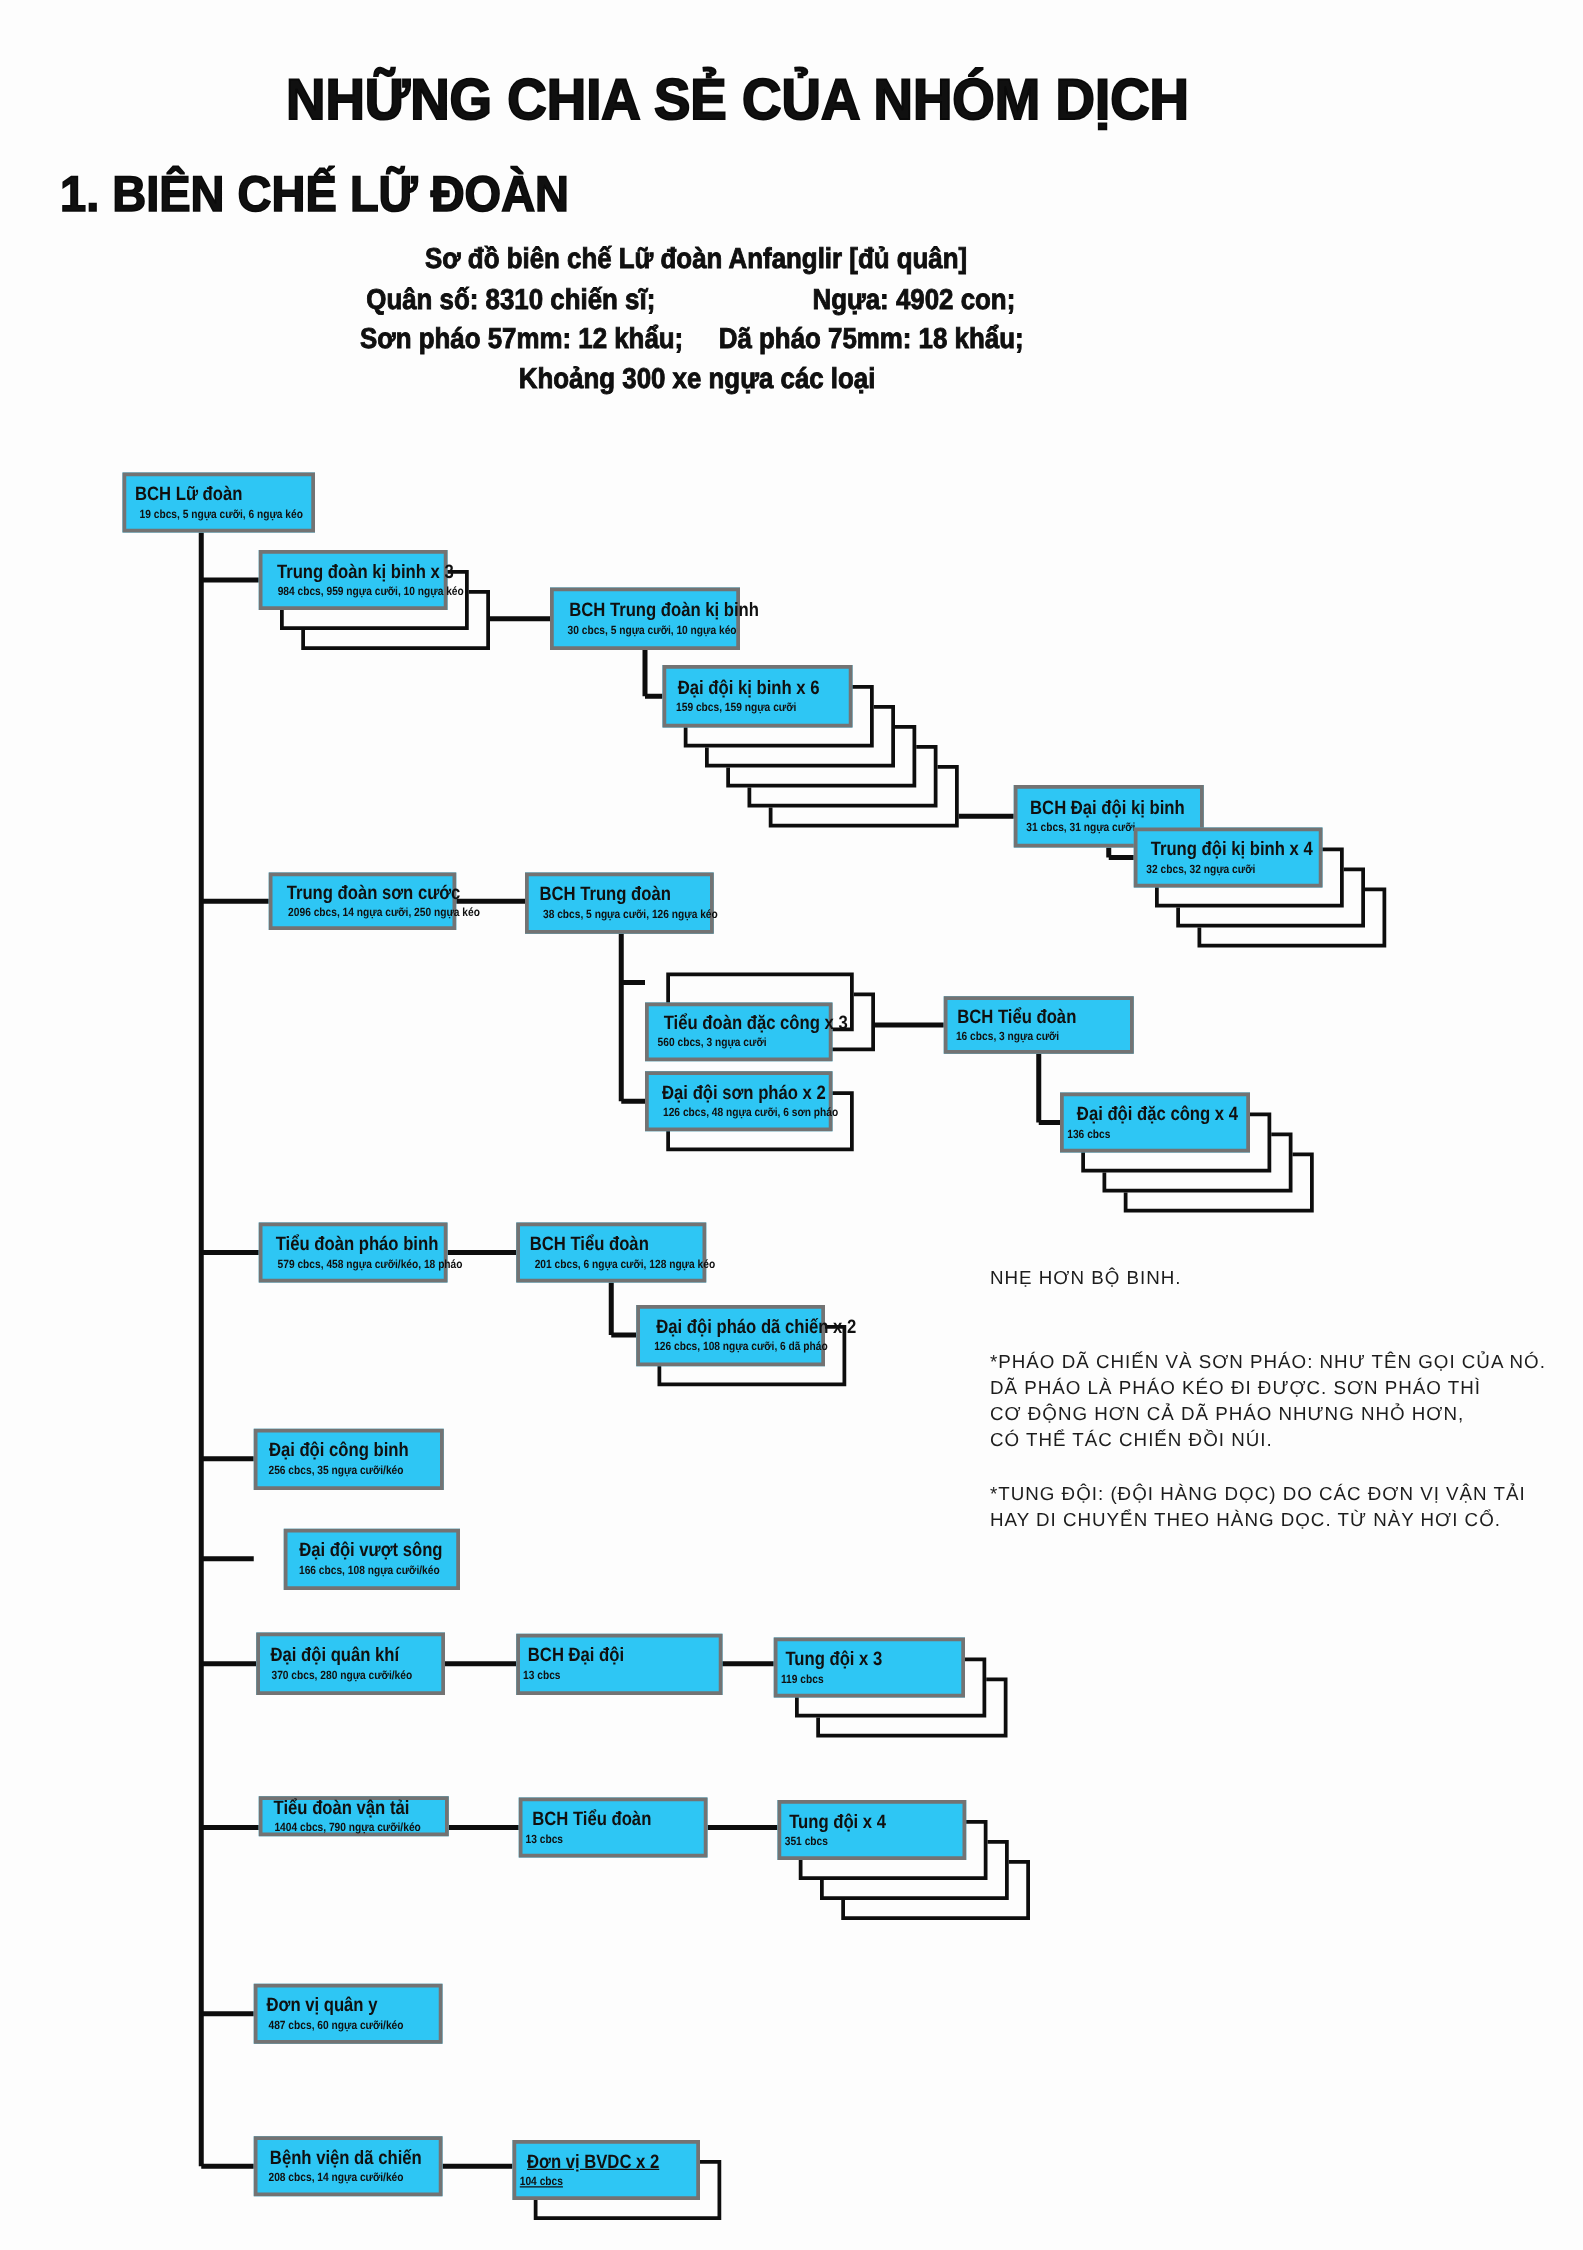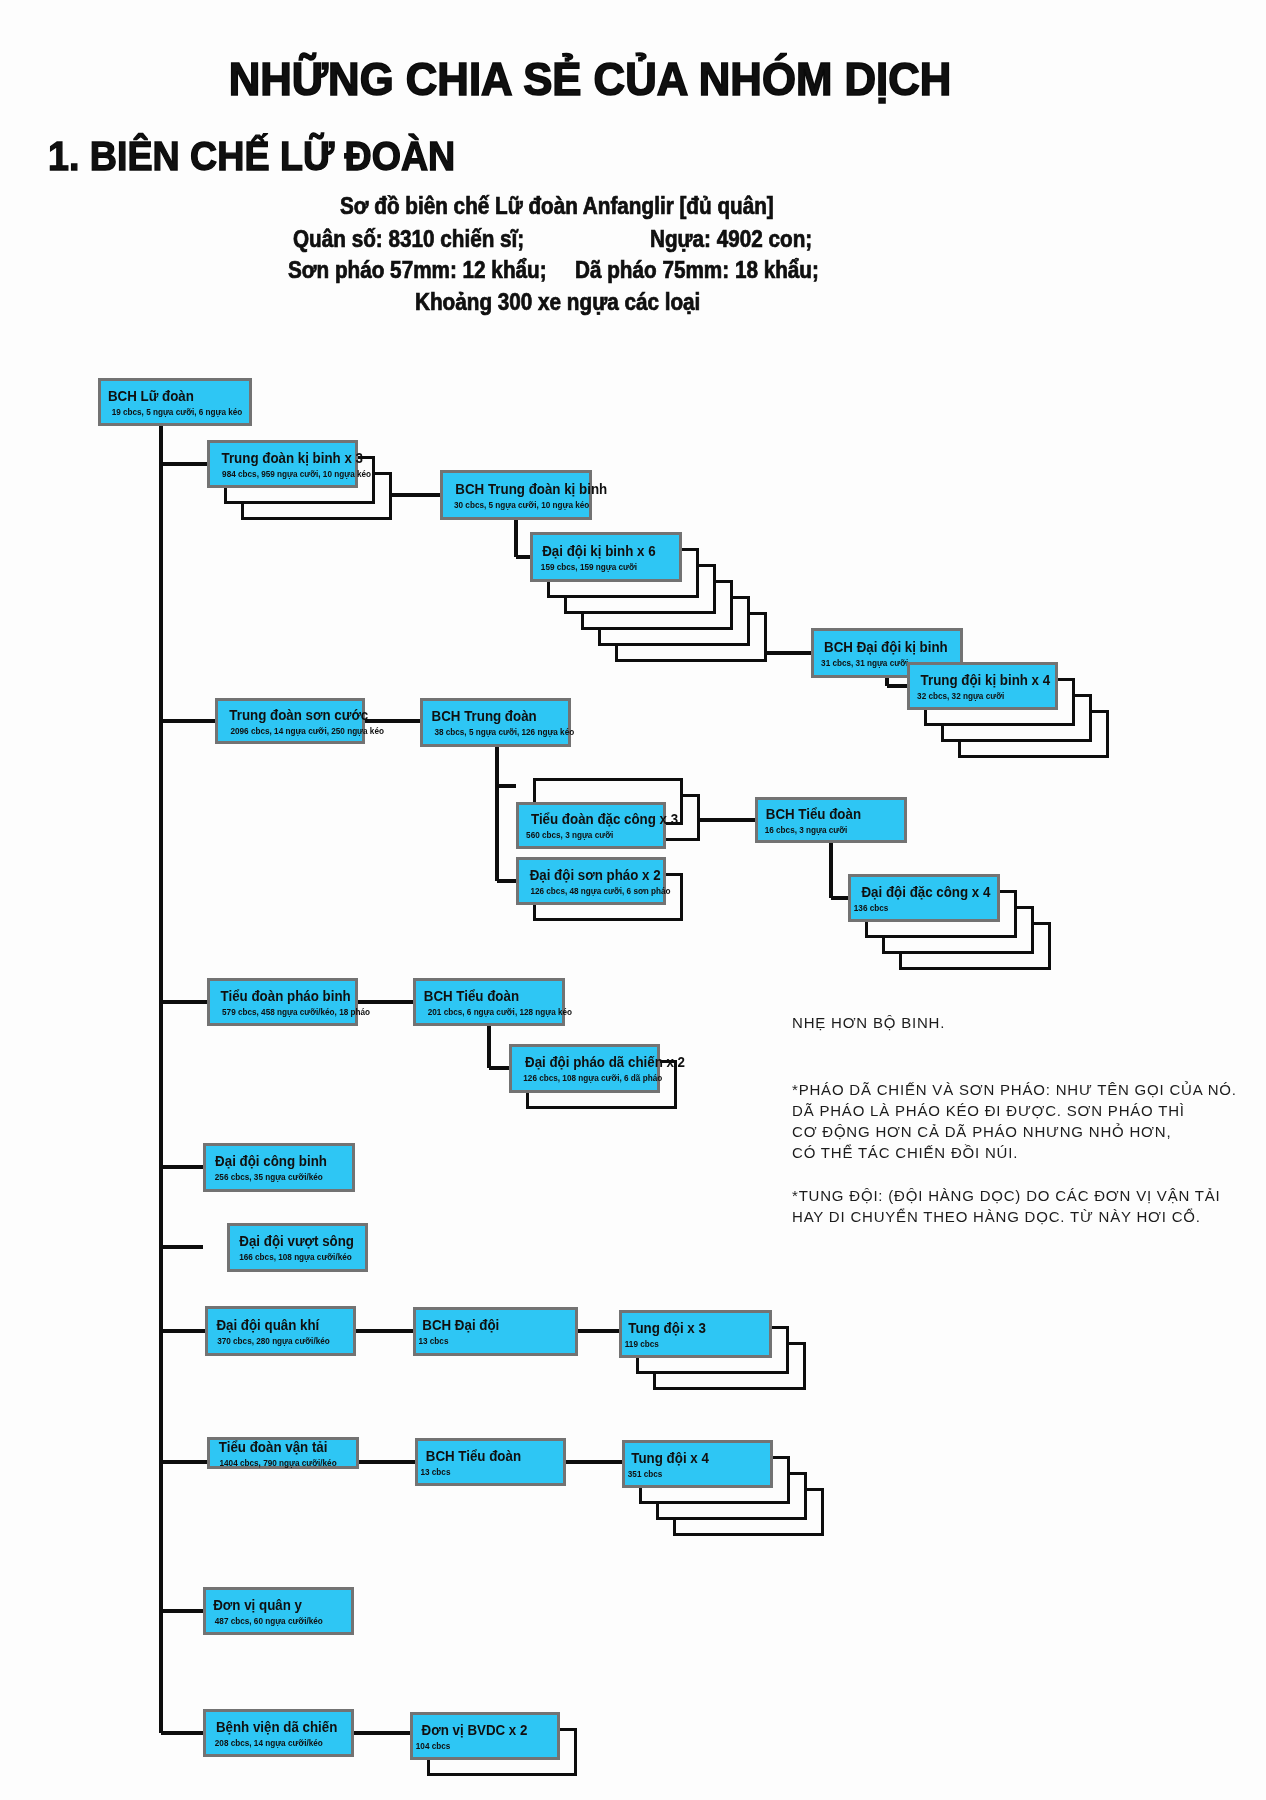--- a/index.html
+++ b/index.html
@@ -211,21 +211,21 @@
     </div>
     <div class="org-node" style="left: 203px; top: 1587px; width: 151px; height: 48px; background: rgb(46, 198, 244);">
       <span class="node-title">Đơn vị quân y</span>
       <span class="node-sub">487 cbcs, 60 ngựa cưỡi/kéo</span>
     </div>
     <div class="org-node" style="left: 203px; top: 1709px; width: 151px; height: 48px; background: rgb(46, 198, 244);">
       <span class="node-title">Bệnh viện dã chiến</span>
       <span class="node-sub">208 cbcs, 14 ngựa cưỡi/kéo</span>
     </div>
     <div class="stack-shadow" style="left: 427px; top: 1728px; width: 150px; height: 48px;"></div>
-    <div class="org-node" style="left: 410px; top: 1712px; width: 150px; height: 48px; background: rgb(46, 198, 244);">
+    <div class="org-node" style="left: 410px; top: 1712px; width: 150px; height: 48px; background: rgb(46, 198, 244); text-decoration: underline;">
       <span class="node-title">Đơn vị BVDC x 2</span>
       <span class="node-sub">104 cbcs</span>
     </div>
   </div>
 
 <div id="notes">
     <div class="note" style="top: 1012px;">
       <div class="note-line">NHẸ HƠN BỘ BINH.</div>
     </div>
     <div class="note" style="top: 1079px;">

